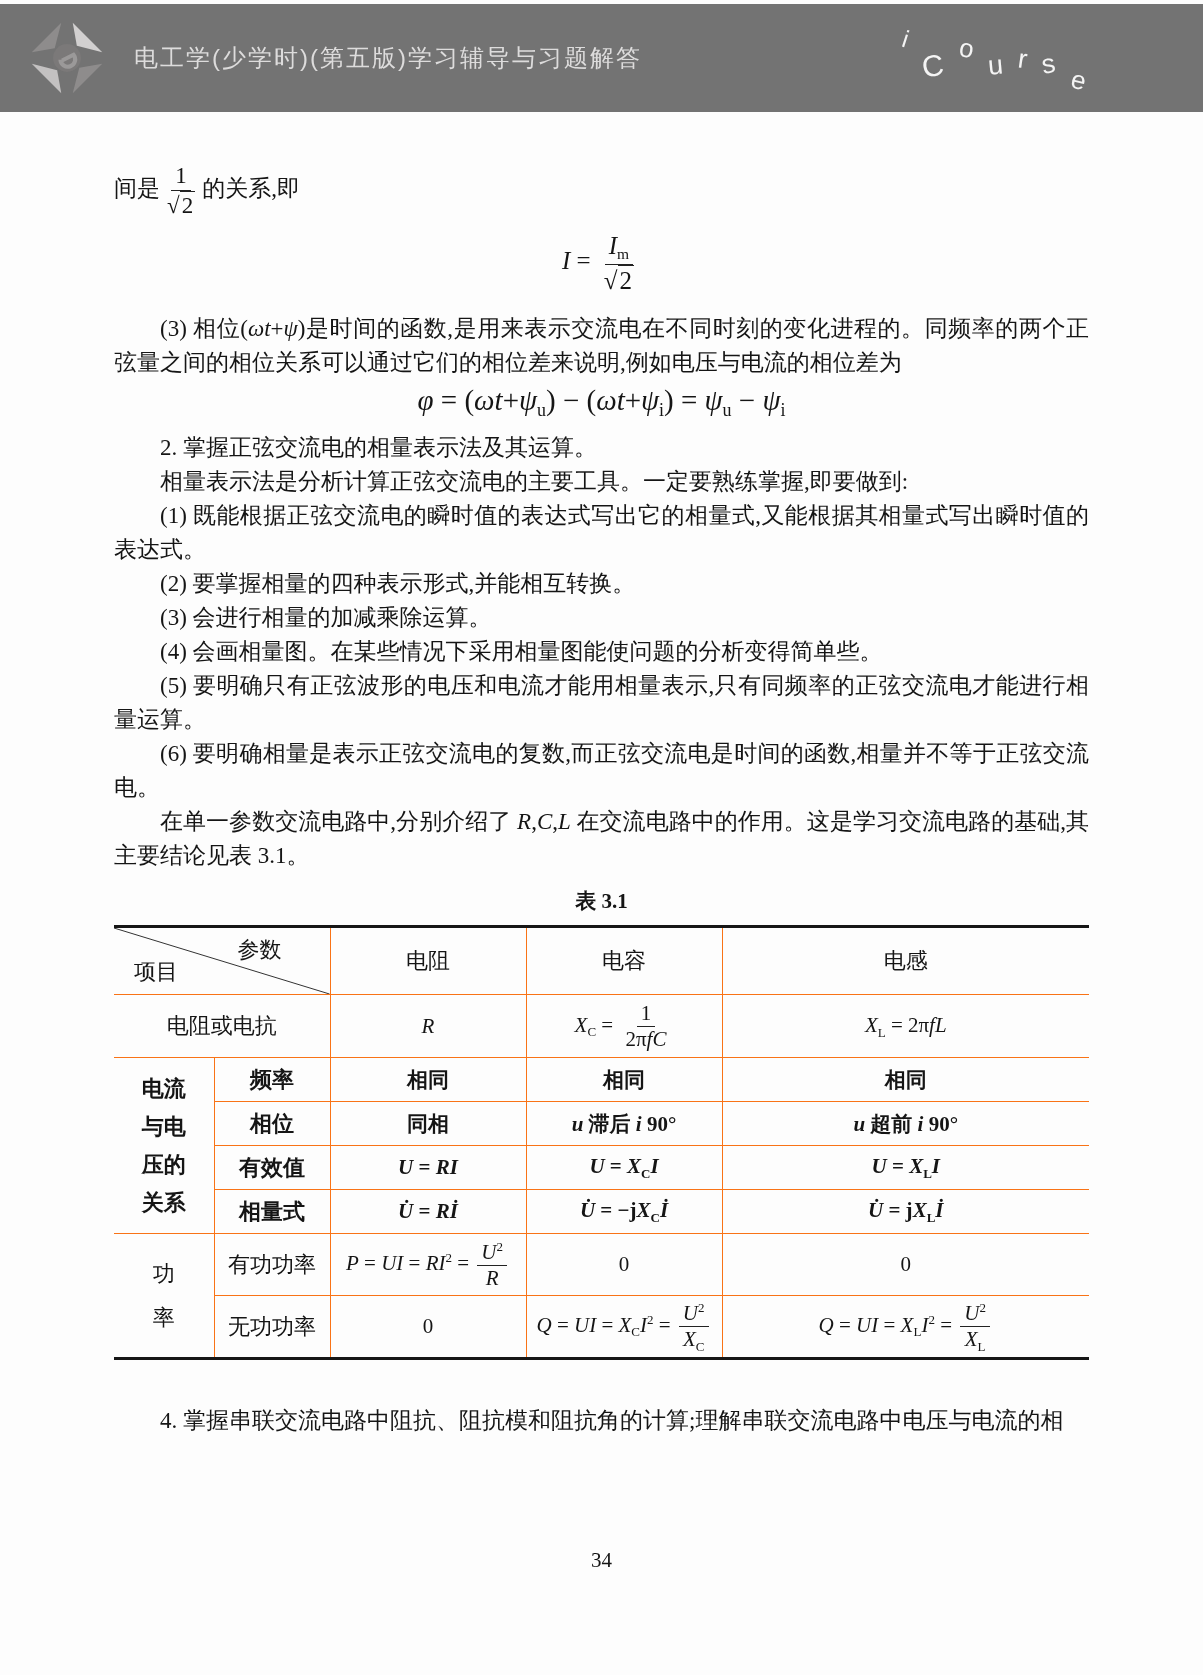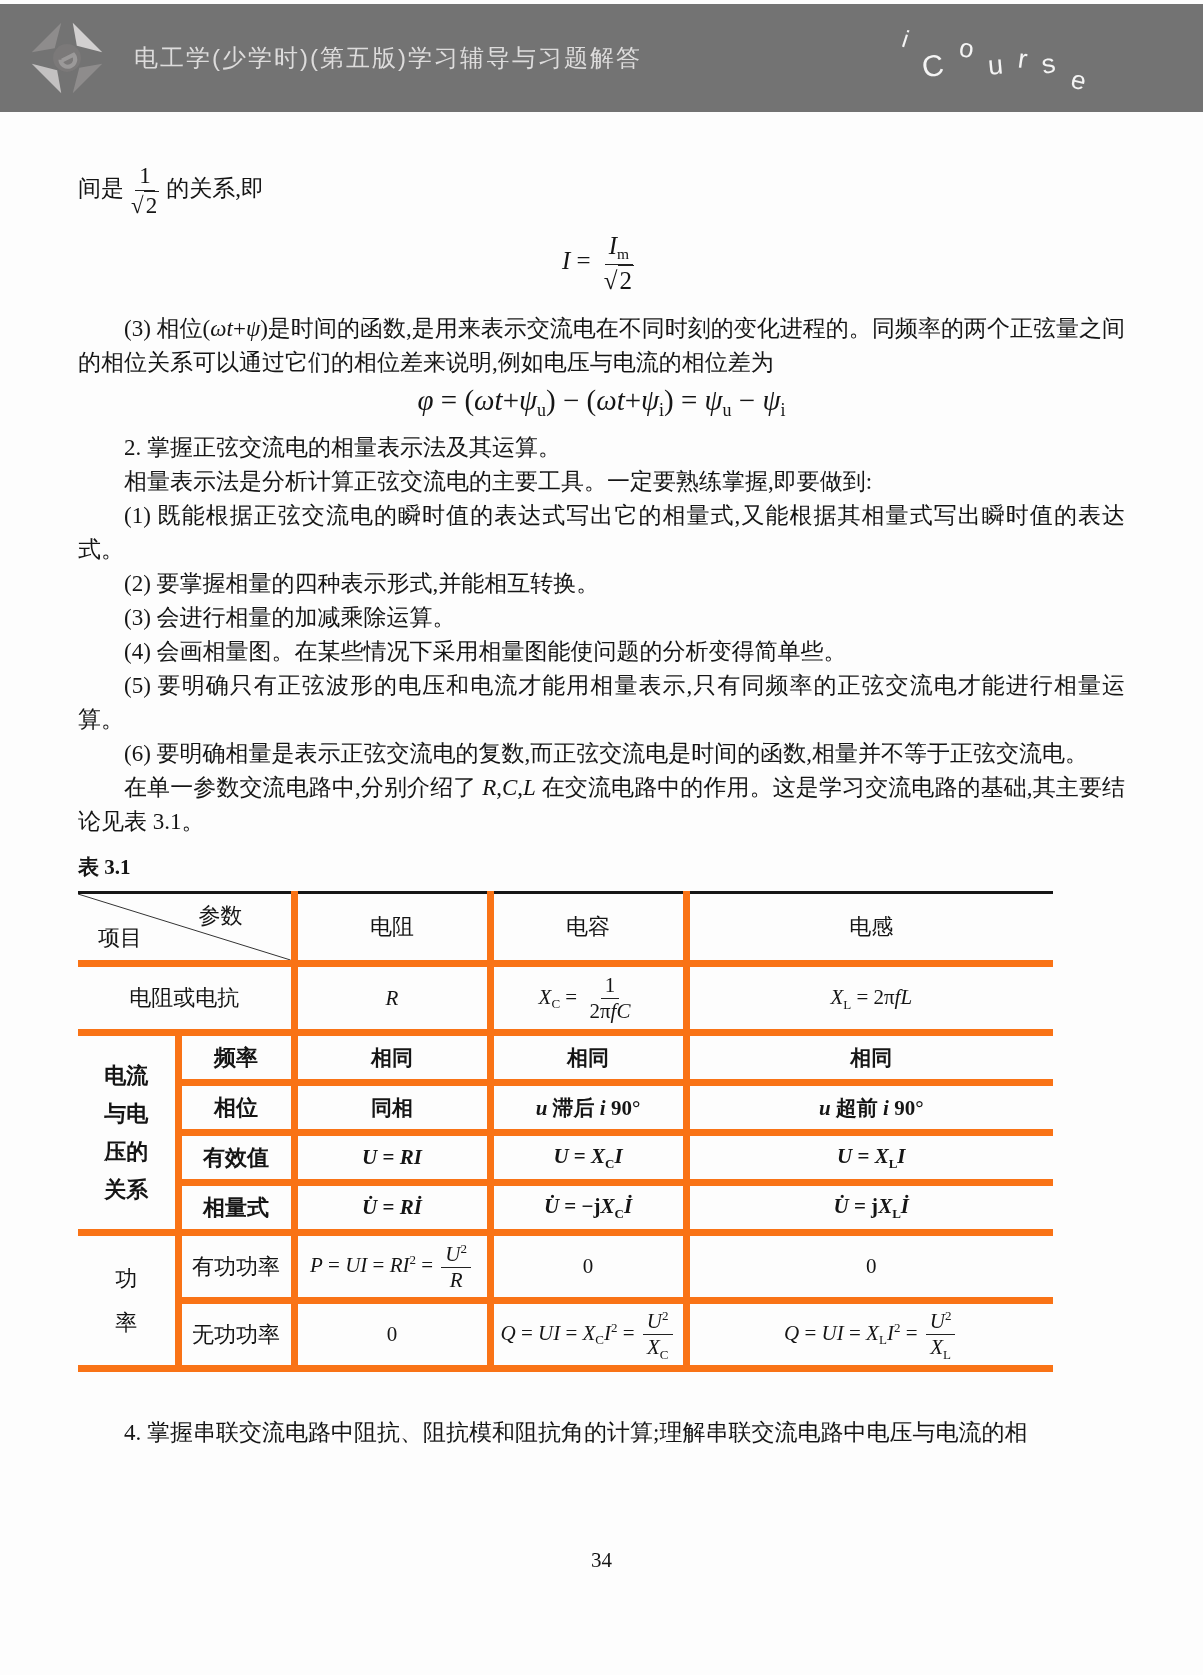--- a/index.html
+++ b/index.html
@@ -15,41 +15,41 @@
          font-size:30px;color:#f4f4f4;}
   .brand span{display:inline-block;}
   .bl0{transform:translateY(-16px) rotate(18deg);font-size:24px;}
   .bl1{transform:translateY(8px) rotate(-8deg);}
   .bl2{transform:translateY(-8px) rotate(10deg);font-size:26px;}
   .bl3{transform:translateY(9px) rotate(-5deg);font-size:27px;}
   .bl4{transform:translateY(3px) rotate(8deg);font-size:27px;}
   .bl5{transform:translateY(8px) rotate(-10deg);font-size:27px;}
   .bl6{transform:translateY(24px) rotate(14deg);font-size:26px;}
   
-  .content{padding:0 78px;}
+  .content{padding:0 114px;}
   .para{margin:0;font-size:23px;line-height:34px;text-align:justify;}
   .indent{text-indent:2em;}
   .first{margin-top:50px;line-height:40px;}
   .formula{text-align:center;font-size:29px;margin:4px 0 10px;}
   .formula.big{font-size:25px;margin:12px 0 16px;}
   .it{font-style:italic;}
   .sb{font-size:0.62em;vertical-align:-0.35em;font-style:inherit;}
   .sp{font-size:0.62em;vertical-align:0.6em;}
   .frac{display:inline-flex;flex-direction:column;align-items:center;vertical-align:middle;margin:0 3px;line-height:1.2;}
   .fnum{display:block;padding:0 4px;border-bottom:1.4px solid #222;}
   .fden{display:block;padding:0 4px;}
   .sqrt{display:inline-flex;align-items:flex-start;}
   .rsign{transform:translateY(1px);}
   .rad{border-top:1.4px solid #222;padding:0 2px;}
   
-  .tcaption{font-size:21px;font-weight:bold;margin:14px 0 10px;
+  .tcaption{text-align:center;font-size:21px;font-weight:bold;margin:14px 0 10px;
             font-family:"Liberation Serif","DejaVu Serif",serif;}
   table.t31{border-collapse:collapse;width:975px;table-layout:fixed;
             border-top:3px solid #161616;border-bottom:3px solid #161616;font-size:22px;}
-  .t31 td{border:7px solid #f97316;text-align:center;vertical-align:middle;padding:2px 4px;}
+  .t31 td{border:1px solid #f97316;text-align:center;vertical-align:middle;padding:2px 4px;}
   .t31 tr td:last-child{border-right:none;}
   .t31 .noleft{border-left:none;}
   .t31 tr.r-head td{border-top:none;height:62px;}
   .t31 tr.r-react td{height:58px;}
   .t31 tr.r-iv td{height:39px;font-weight:bold;}
   .t31 tr.r-pow td{height:57px;}
   .t31 tr.sep td{border-top:1.6px solid #1c1c1c;}
   .t31 .val{font-size:21px;}
   .corner{position:relative;}
   .diag{position:absolute;left:0;top:0;width:100%;height:100%;display:block;}

